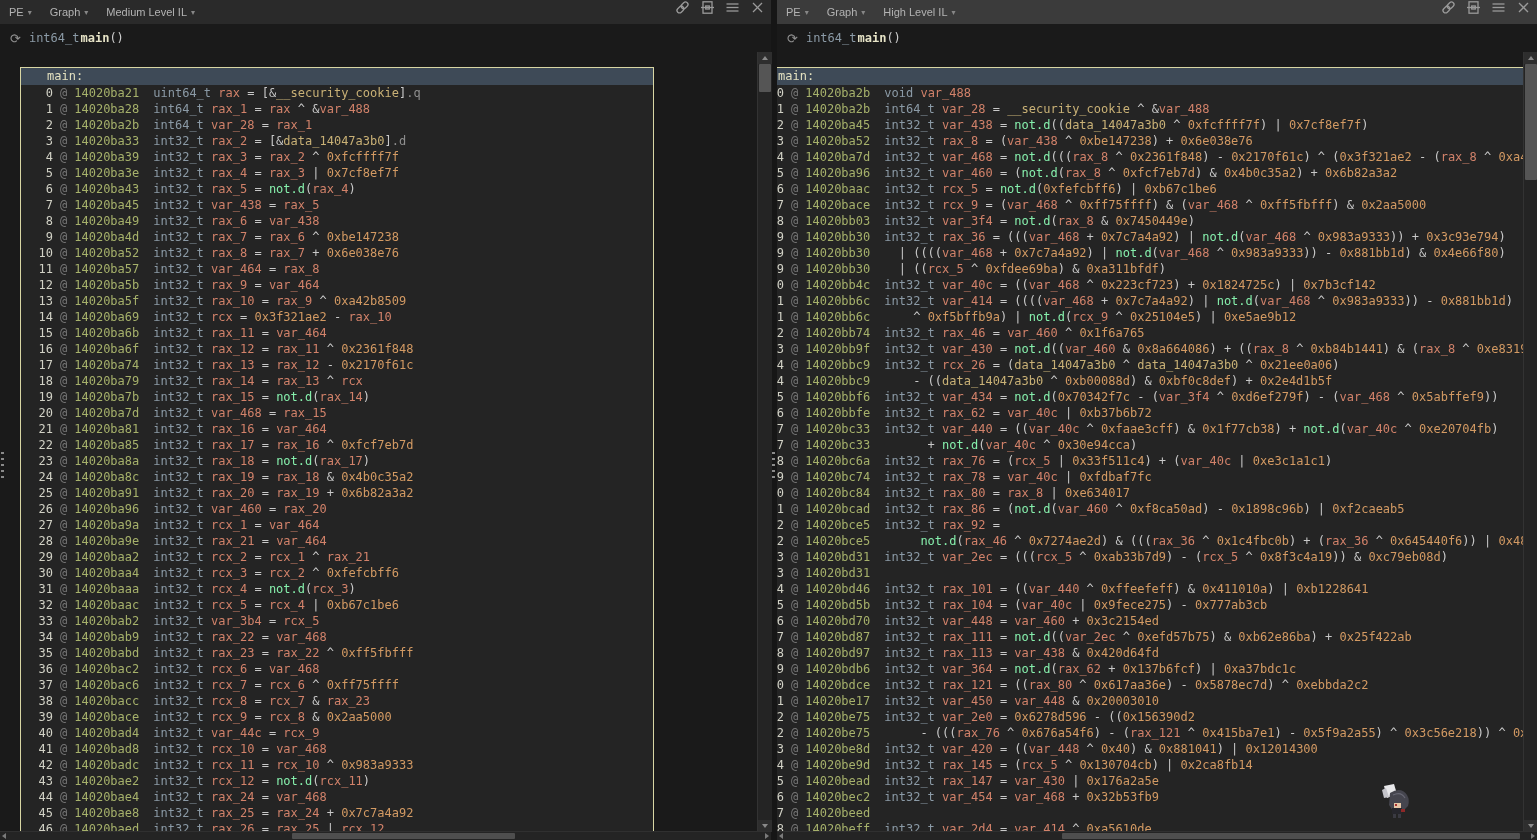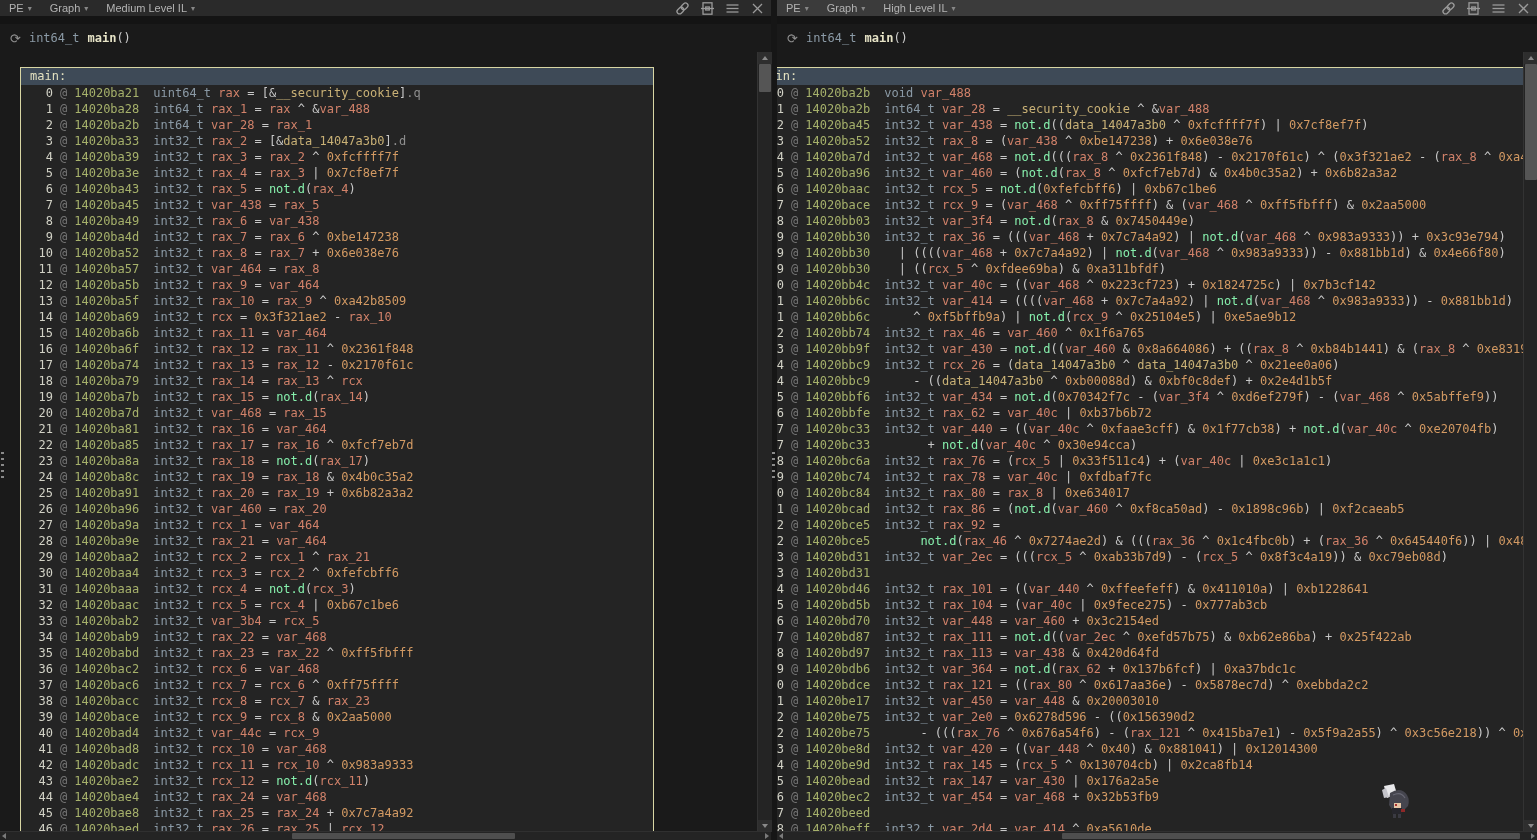--- a/index.html
+++ b/index.html
@@ -1,47 +1,47 @@
 <!DOCTYPE html>
 <html><head>
 <meta charset="utf-8">
 <style>
   html,body{margin:0;padding:0}
   body{width:1537px;height:840px;position:relative;background:#141414;overflow:hidden;
        font-family:"DejaVu Sans Mono",monospace;-webkit-font-smoothing:antialiased}
 
   
-  .topbar{position:absolute;top:0;height:16px;display:flex;align-items:flex-end;
+  .topbar{position:absolute;top:0;height:24px;display:flex;align-items:flex-start;
           font-family:"Liberation Sans",sans-serif;font-size:11px;color:#b3b3b3}
   .tb-left{left:0;width:771px;background:#2a2a2a}
   .tb-right{left:777px;width:760px;background:#3b3b3b}
   .menu{padding:0 9px;display:flex;align-items:center;gap:4px;height:100%;cursor:default}
   .caret{font-size:8px;color:#878787}
   .tb-icons{margin-left:auto;display:flex;gap:10px;align-items:center;padding-right:6px}
   .icon{width:15px;height:15px;display:block}
   .icon *{stroke:#9a9a9a;fill:none;stroke-width:1.3}
 
   
   .sigrow{position:absolute;top:24px;height:28px;display:flex;align-items:center;
           background:#1a1a1a;font-size:12px}
   .sg-left{left:0;width:771px}
   .sg-right{left:777px;width:760px}
   .sig-icon{color:#909090;margin:0 8px 0 10px;font-size:13px}
   .sig-type{color:#8b9aa6}
-  .sig-name{color:#e6e3c6;font-weight:bold;margin-left:8px}
+  .sig-name{color:#e6e3c6;font-weight:bold;margin-left:1px}
   .sig-paren{color:#cfcfcf}
 
   
   .codearea{position:absolute;top:52px;bottom:0;overflow:hidden;background:#1a1a1a}
   .ca-left{left:0;width:757px}
   .ca-right{left:777px;width:746px}
   .codeblock{background:#242424;border:1px solid #d8d6a4;border-bottom:none;margin-top:15px;min-height:790px}
   .cb-left{margin-left:20px;width:632px}
   .cb-right{margin-left:-26px;width:772px}
-  .btitle{height:17px;line-height:17px;background:#3e4a57;color:#e3e1c0;font-size:12px;padding-left:9px}
+  .btitle{height:17px;line-height:17px;background:#3e4a57;color:#e3e1c0;font-size:12px;padding-left:26px}
   .crow{height:16px;line-height:16px;font-size:12px;display:flex;white-space:pre}
   .ln{width:32px;text-align:right;color:#d2d2c6;flex:none}
   .at{color:#767676;margin:0 7px;flex:none}
   .ad{color:#a6b16b;flex:none}
   .cd{margin-left:14px;color:#c9c9c9;flex:none}
   .tk-t{color:#8b9aa6}
   .tk-k{color:#86efac}
   .tk-g{color:#c9b176}
   .tk-n{color:#d39a63}
   .tk-p{color:#8f8f8f}

